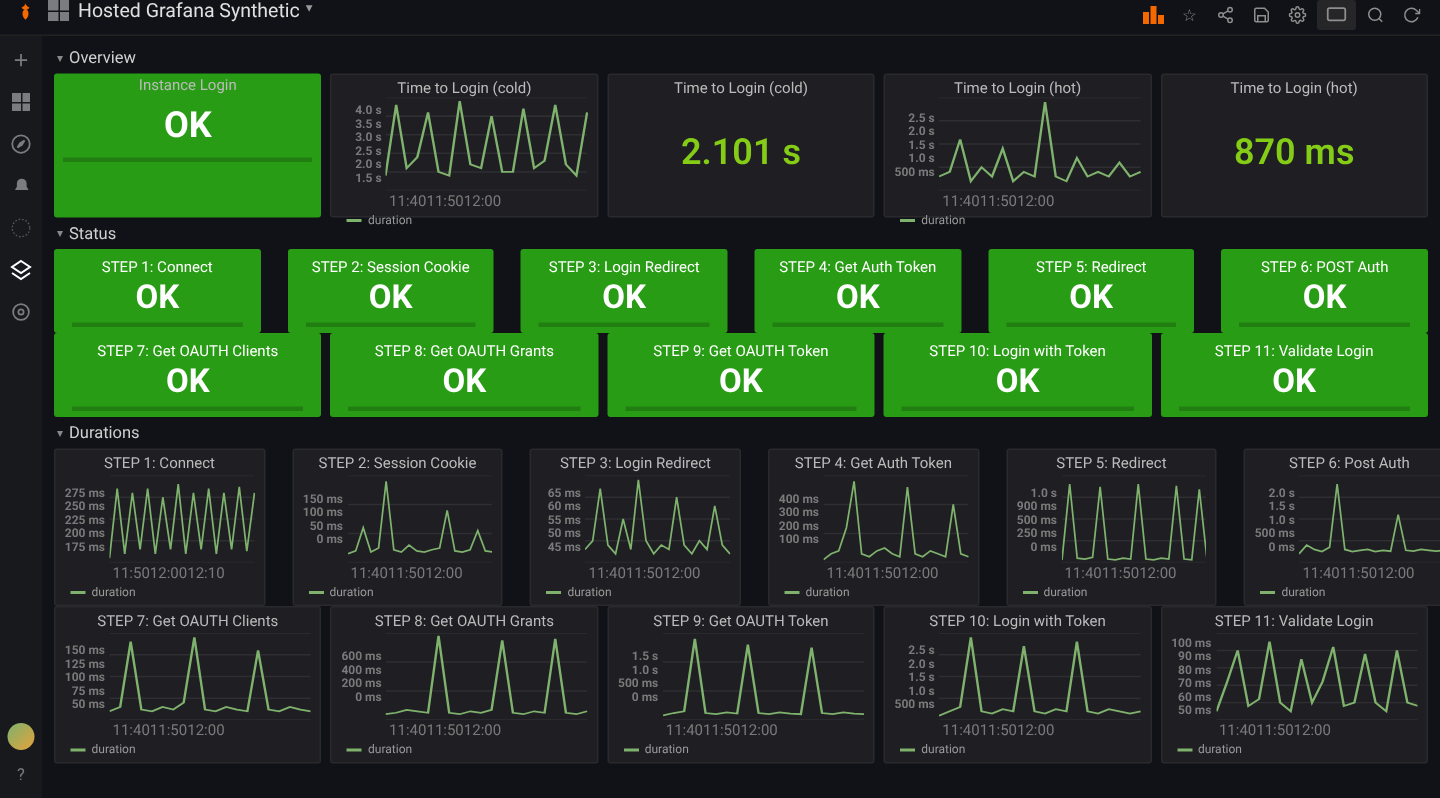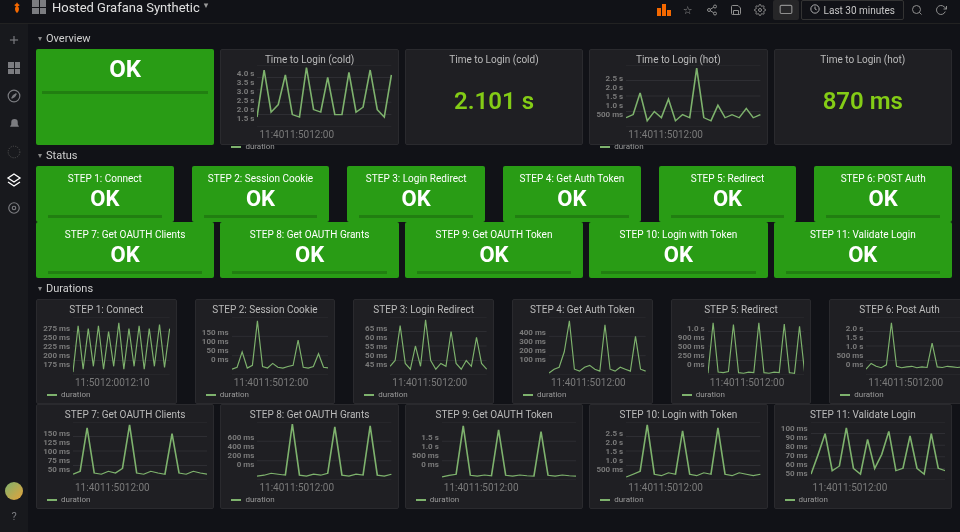--- a/index.html
+++ b/index.html
@@ -136,29 +136,20 @@
       <svg width="12" height="12" viewBox="0 0 24 24" fill="none" stroke="#8e8e8e" stroke-width="2">
           <circle cx="12" cy="12" r="3"></circle>
           <path d="M19.4 15a1.65 1.65 0 00.33 1.82l.06.06a2 2 0 11-2.83 2.83l-.06-.06a1.65 1.65 0 00-1.82-.33 1.65 1.65 0 00-1 1.51V21a2 2 0 01-4 0v-.09a1.65 1.65 0 00-1-1.51 1.65 1.65 0 00-1.82.33l-.06.06a2 2 0 11-2.83-2.83l.06-.06a1.65 1.65 0 00.33-1.82 1.65 1.65 0 00-1.51-1H3a2 2 0 010-4h.09a1.65 1.65 0 001.51-1 1.65 1.65 0 00-.33-1.82l-.06-.06a2 2 0 112.83-2.83l.06.06a1.65 1.65 0 001.82.33h0a1.65 1.65 0 001-1.51V3a2 2 0 014 0v.09a1.65 1.65 0 001 1.51 1.65 1.65 0 001.82-.33l.06-.06a2 2 0 112.83 2.83l-.06.06a1.65 1.65 0 00-.33 1.82v0a1.65 1.65 0 001.51 1H21a2 2 0 010 4h-.09a1.65 1.65 0 00-1.51 1z"></path>
         </svg>
     </div>
     <div class="presentation">
       <svg width="14" height="12" viewBox="0 0 24 20" fill="none" stroke="#8e8e8e" stroke-width="2">
           <rect x="2" y="2" width="20" height="14" rx="2"></rect>
         </svg>
     </div>
-    <div class="time-picker">
-      <span>
-        <svg width="10" height="10" viewBox="0 0 24 24" fill="none" stroke="#c7c7c7" stroke-width="2">
-            <circle cx="12" cy="12" r="10"></circle>
-            <polyline points="12 6 12 12 16 14"></polyline>
-          </svg>
-      </span>
-      <span>Last 30 minutes</span>
-    </div>
     <div class="top-btn">
       <svg width="12" height="12" viewBox="0 0 24 24" fill="none" stroke="#8e8e8e" stroke-width="2">
           <circle cx="11" cy="11" r="8"></circle>
           <line x1="21" y1="21" x2="16.65" y2="16.65"></line>
         </svg>
     </div>
     <div class="top-btn">
       <svg width="12" height="12" viewBox="0 0 24 24" fill="none" stroke="#8e8e8e" stroke-width="2">
           <polyline points="23 4 23 10 17 10"></polyline>
           <path d="M20.49 15a9 9 0 11-2.12-9.36L23 10"></path>
@@ -219,20 +210,21 @@
 <div class="main">
 
   <div class="rowhead">
     <span class="chev2">▾</span>
     <span>Overview</span>
   </div>
 
   <div class="grid5" style="margin-top:0;">
 
     <div class="panel okpanel row1-panel">
+      <div class="ptitle">Instance Login</div>
       <div class="big">OK</div>
       <div class="bar"></div>
     </div>
 
     <div class="panel row1-panel">
       <div class="ptitle">Time to Login (cold)</div>
       <div class="chart">
         <div class="ylabels" id="yl-cold">
             <span>4.0 s</span>
             <span>3.5 s</span>

